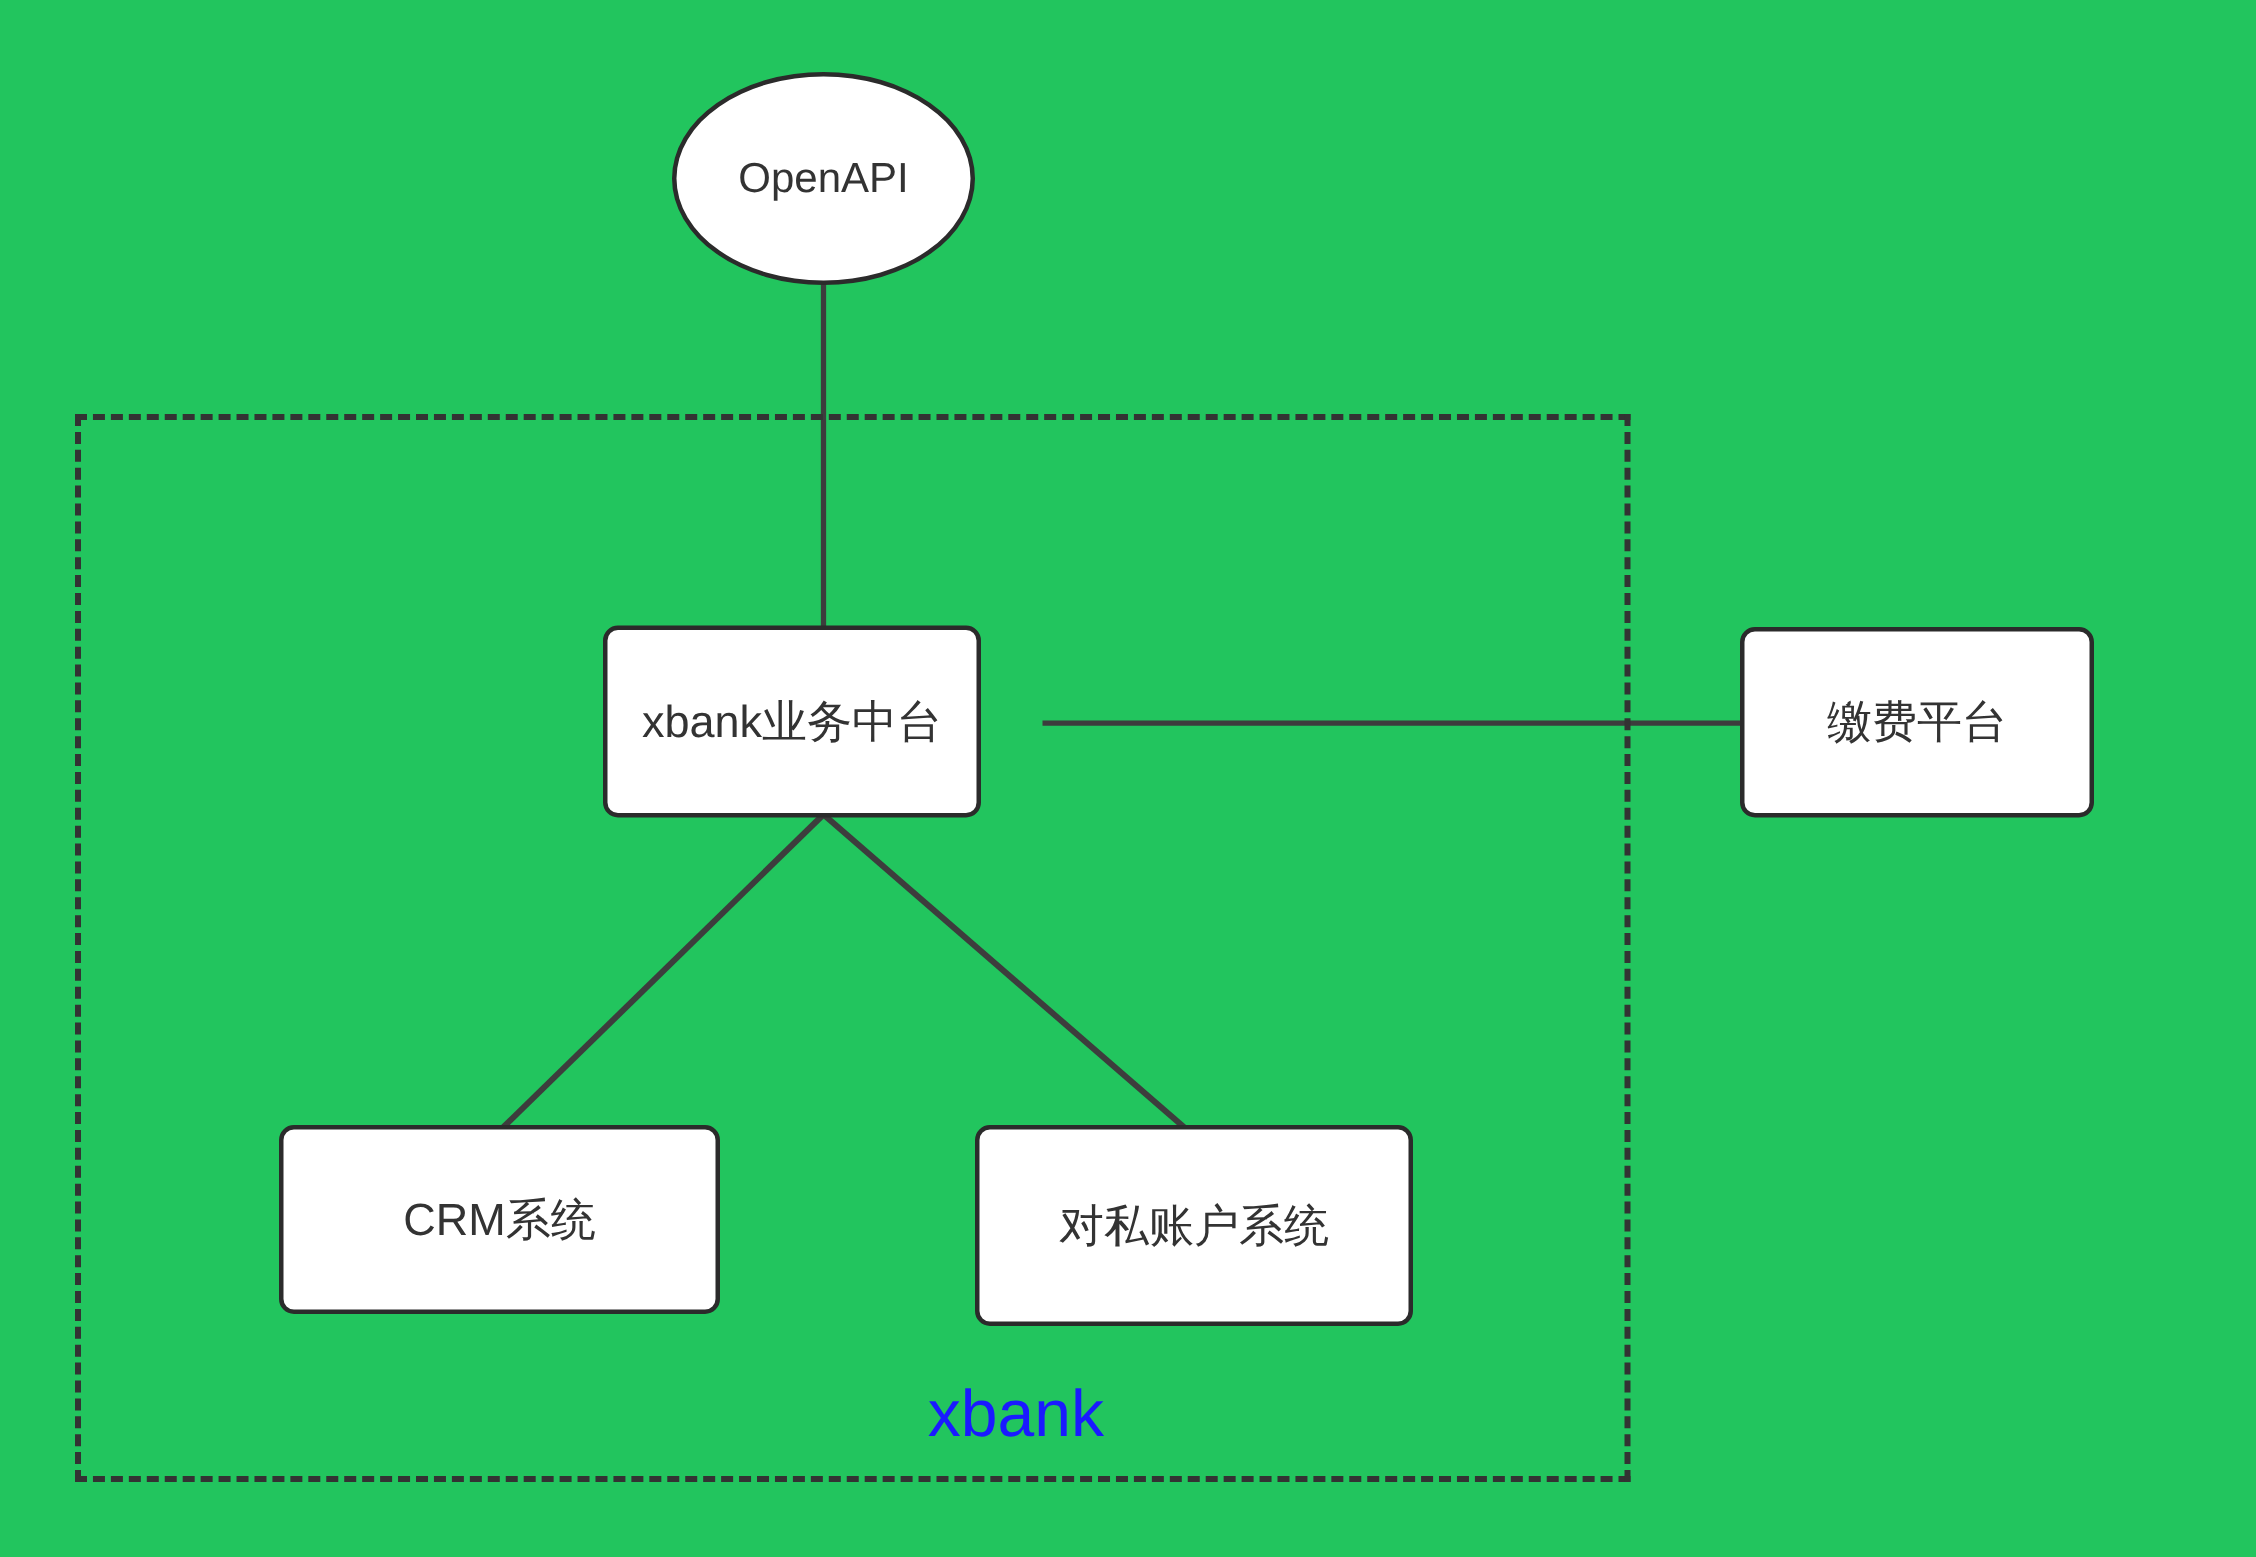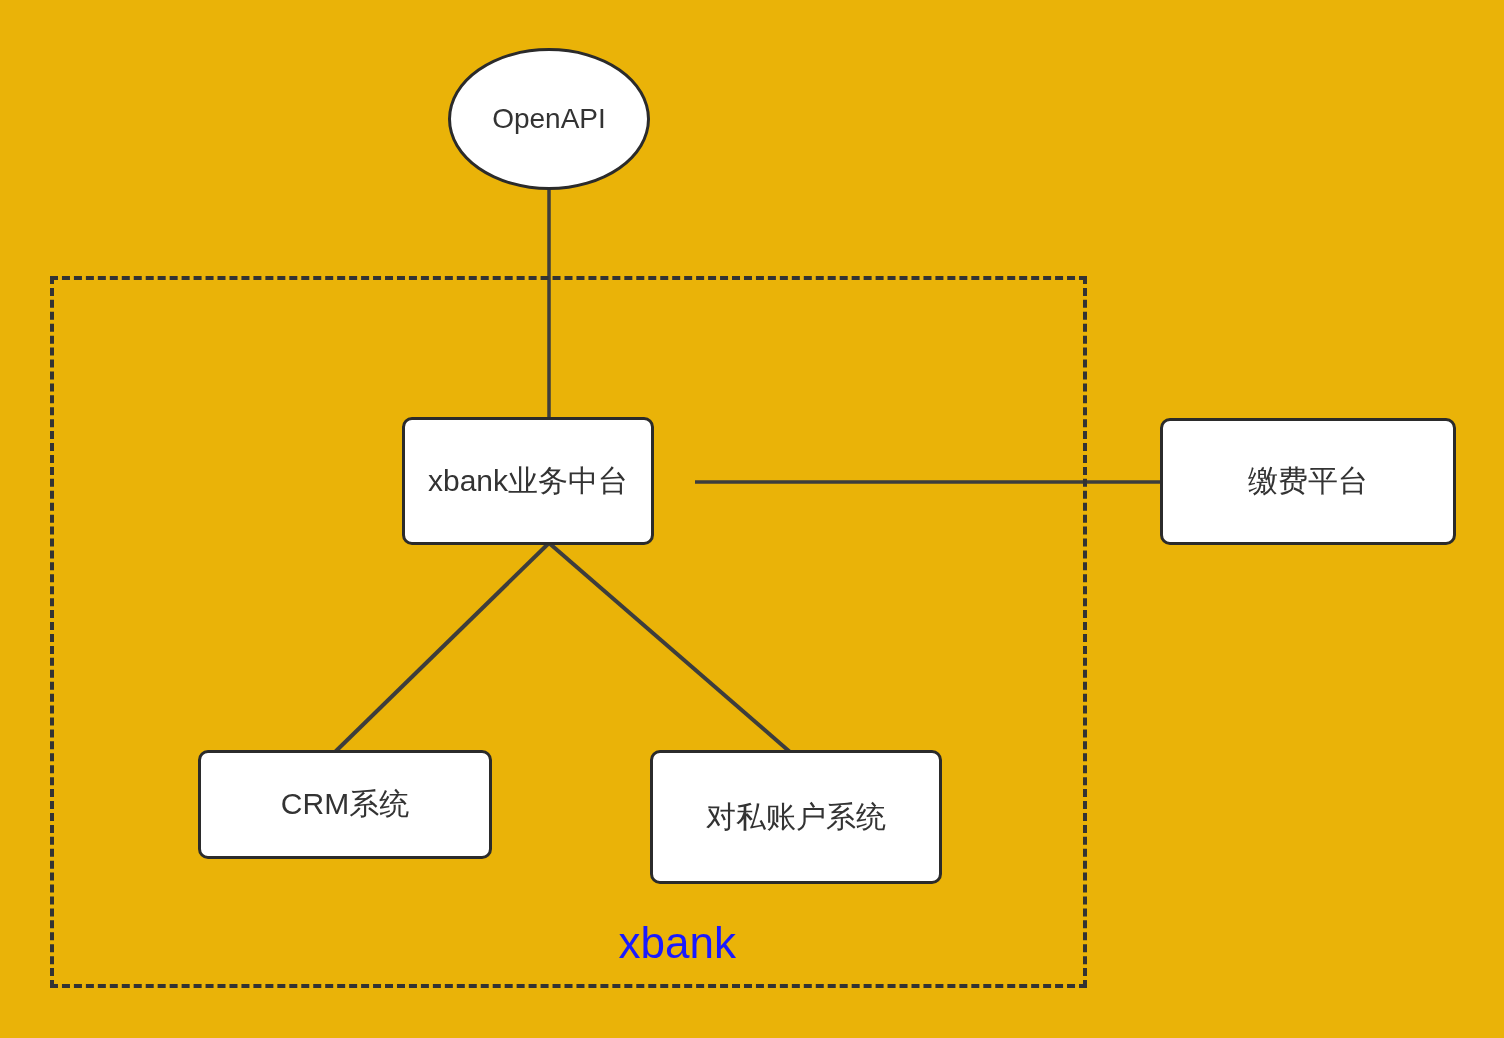--- a/index.html
+++ b/index.html
@@ -5,21 +5,21 @@
   html, body {
     margin: 0;
     padding: 0;
     background: #ffffff;
     font-family: "Liberation Sans", "DejaVu Sans", sans-serif;
   }
   .canvas {
     position: relative;
     width: 1504px;
     height: 1038px;
-    background: #eab308;
+    background: #22c55e;
     overflow: hidden;
   }
   .edges {
     position: absolute;
     left: 0;
     top: 0;
     width: 1504px;
     height: 1038px;
   }
   .group-boundary {
@@ -44,22 +44,22 @@
     font-size: 30px;
     color: #333333;
     white-space: nowrap;
   }
   .node.ellipse {
     border-radius: 50%;
     font-size: 28px;
   }
   #node-openapi  { left: 448px; top: 48px;  width: 202px; height: 142px; }
   #node-platform { left: 402px; top: 417px; width: 252px; height: 128px; }
-  #node-payment  { left: 1160px; top: 418px; width: 296px; height: 127px; }
-  #node-crm      { left: 186px; top: 750px; width: 294px; height: 109px; margin-left: 12px; }
+  #node-payment  { left: 1160px; top: 418px; width: 236px; height: 127px; }
+  #node-crm      { left: 186px; top: 750px; width: 294px; height: 126px; }
   #node-personal { left: 650px; top: 750px; width: 292px; height: 134px; }
   .group-label {
     position: absolute;
     left: 396px;
     top: 918px;
     width: 340px;
     text-align: right;
     font-size: 44px;
     font-weight: 400;
     color: #1a1aff;

